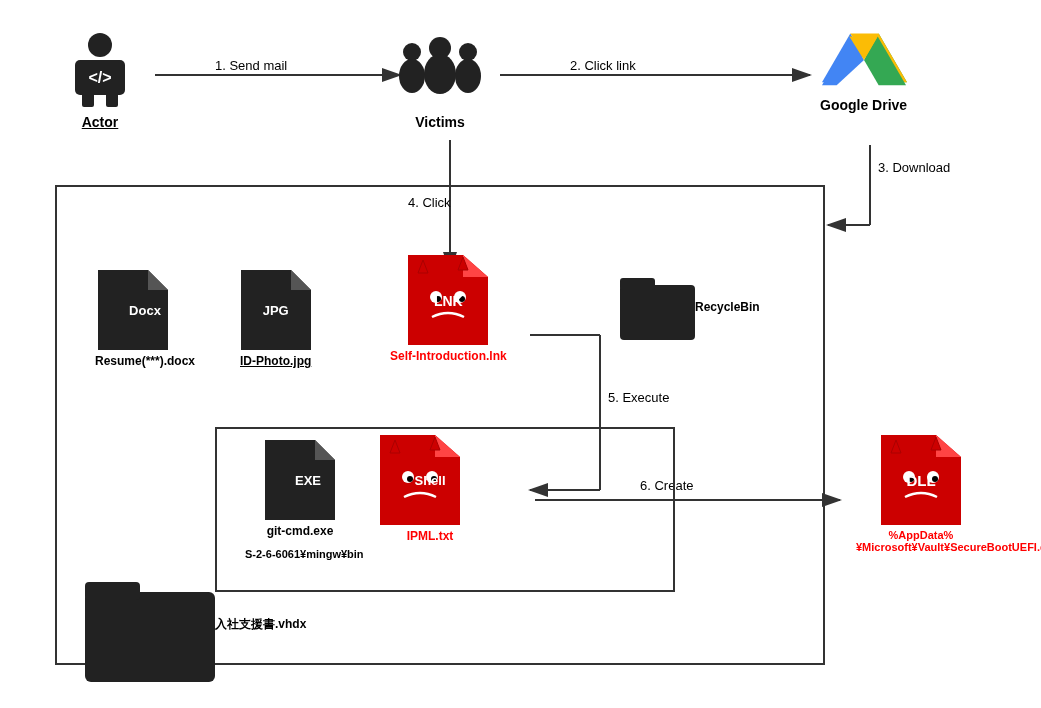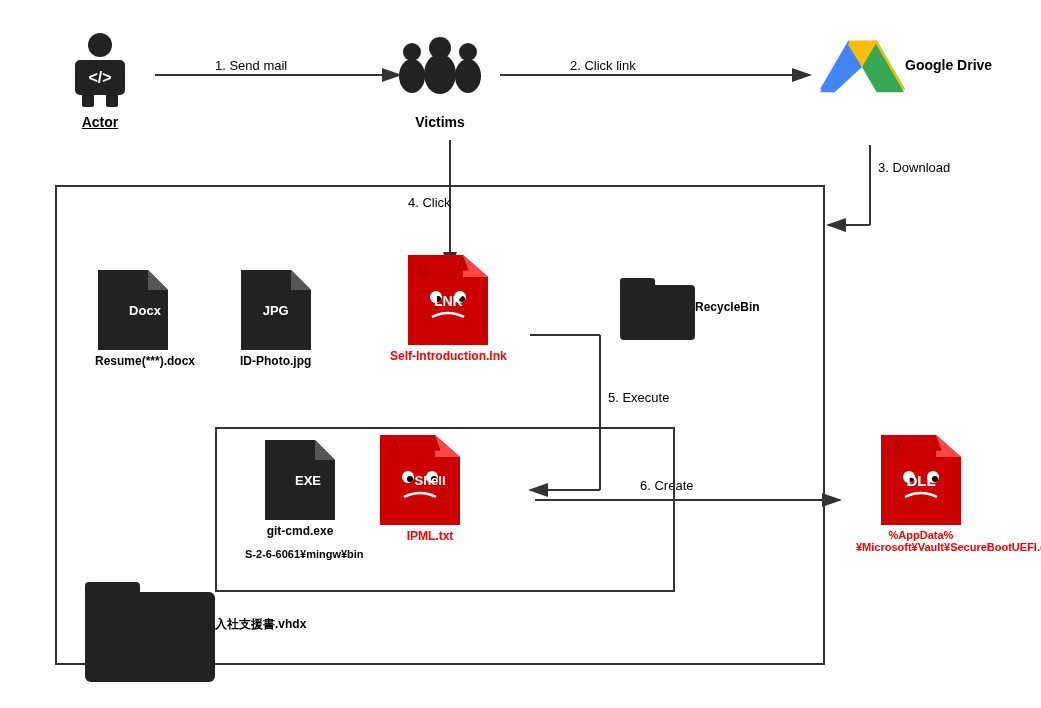--- a/index.html
+++ b/index.html
@@ -49,25 +49,25 @@
       height: 80px;
     }
     .victims-label {
       font-size: 14px;
       font-weight: bold;
       margin-top: 4px;
     }
     
     .gdrive-section {
       position: absolute;
-      top: 25px;
+      top: 18px;
       left: 820px;
       display: flex;
-      flex-direction: row;
-      align-items: center;
+      flex-direction: column;
+      align-items: flex-end;
     }
     .gdrive-icon {
       width: 85px;
       height: 75px;
     }
     .gdrive-label {
       font-size: 14px;
       font-weight: bold;
       margin-top: 4px;
     }
@@ -227,21 +227,21 @@
     <div class="file-shape" style="width:94px;height:80px;">
       <svg width="70" height="80" viewBox="0 0 70 80" xmlns="http://www.w3.org/2000/svg">
         <polygon points="0,0 50,0 70,20 70,80 0,80" fill="#222"></polygon>
         <polygon points="50,0 50,20 70,20" fill="#555"></polygon>
       </svg>
       <div class="file-text-overlay">Docx</div>
     </div>
     <div class="file-caption">Resume(***).docx</div>
   </div>
 
-  <div class="file-icon" style="left:240px;top:270px;">
+  <div class="file-icon" style="left:240px;top:270px;text-decoration:underline;">
     <div class="file-shape" style="width:70px;height:80px;">
       <svg width="70" height="80" viewBox="0 0 70 80" xmlns="http://www.w3.org/2000/svg">
         <polygon points="0,0 50,0 70,20 70,80 0,80" fill="#222"></polygon>
         <polygon points="50,0 50,20 70,20" fill="#555"></polygon>
       </svg>
       <div class="file-text-overlay">JPG</div>
     </div>
     <div class="file-caption">ID-Photo.jpg</div>
   </div>
 

